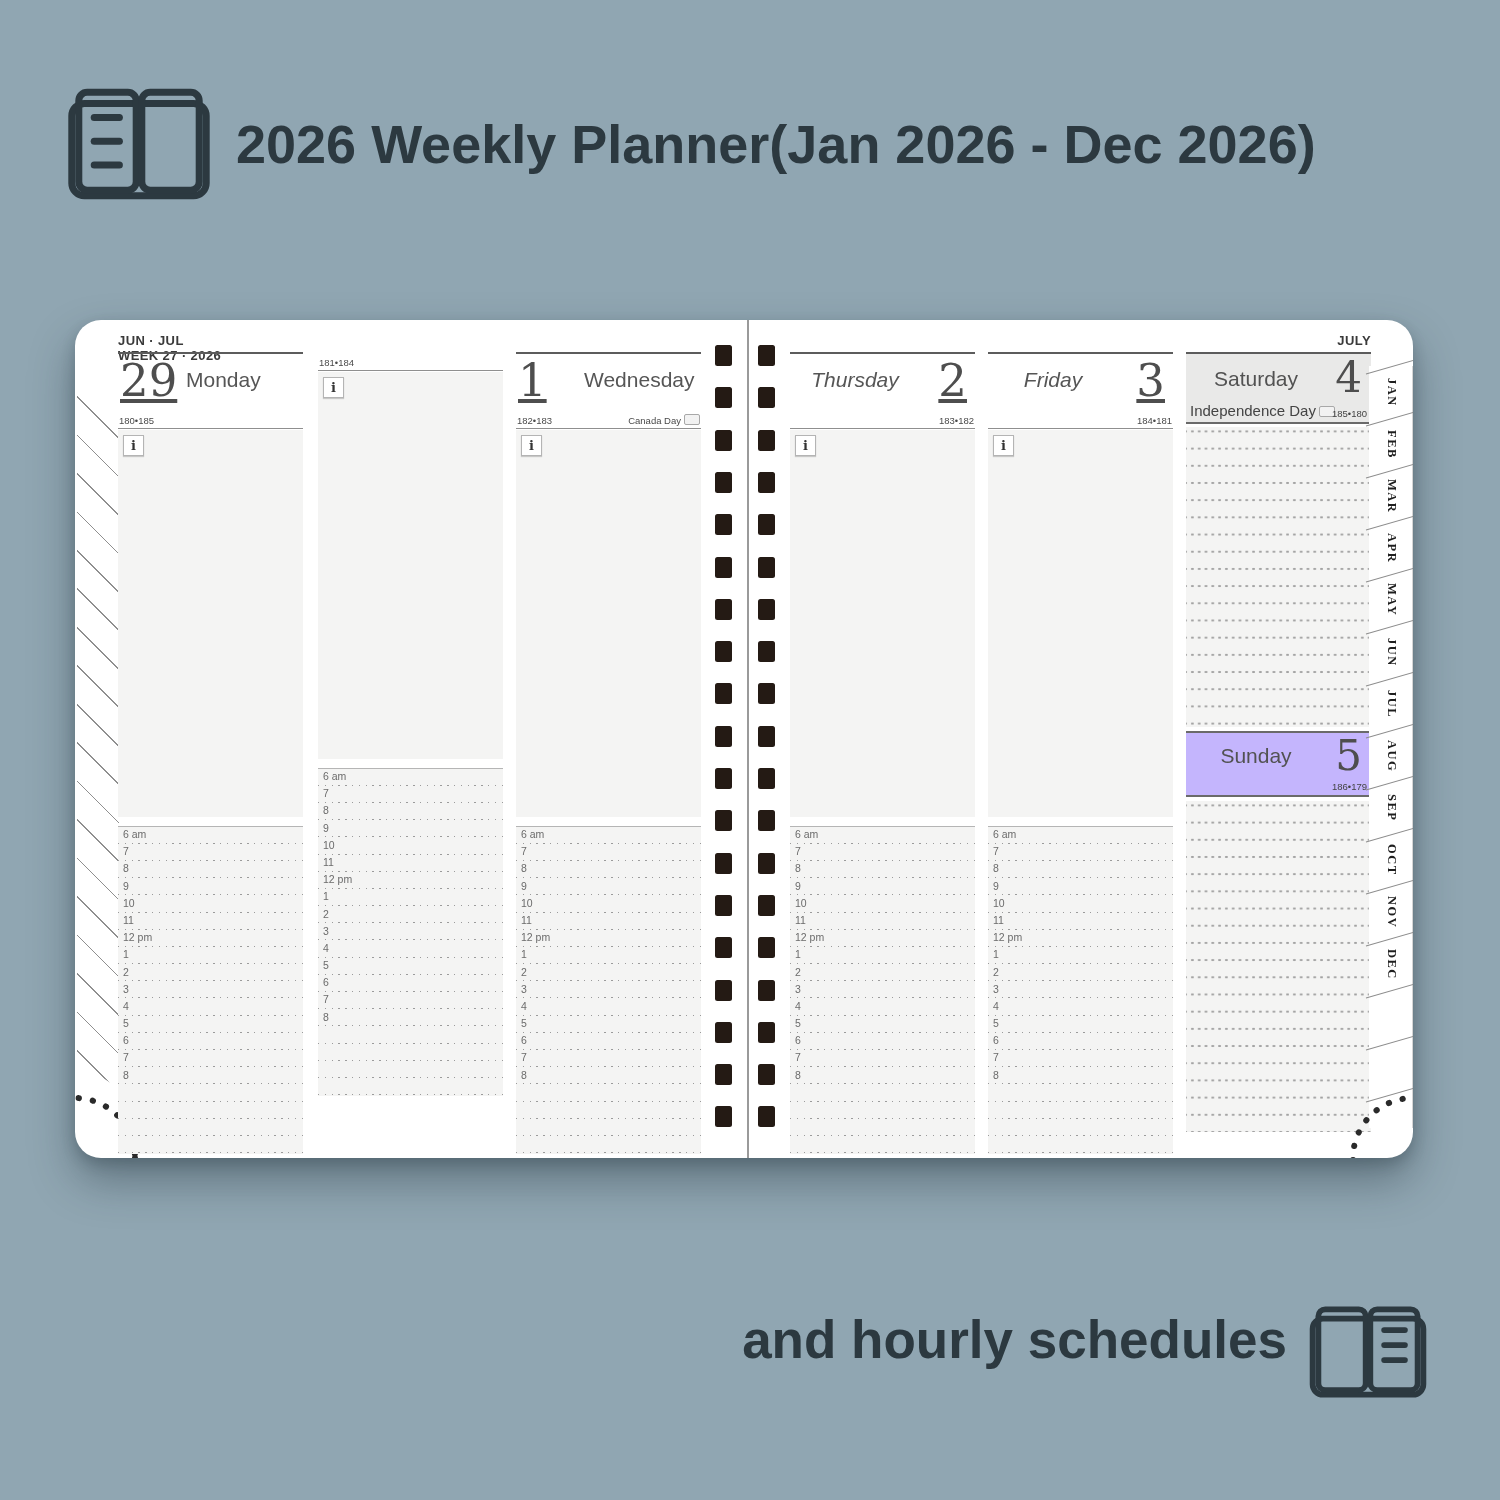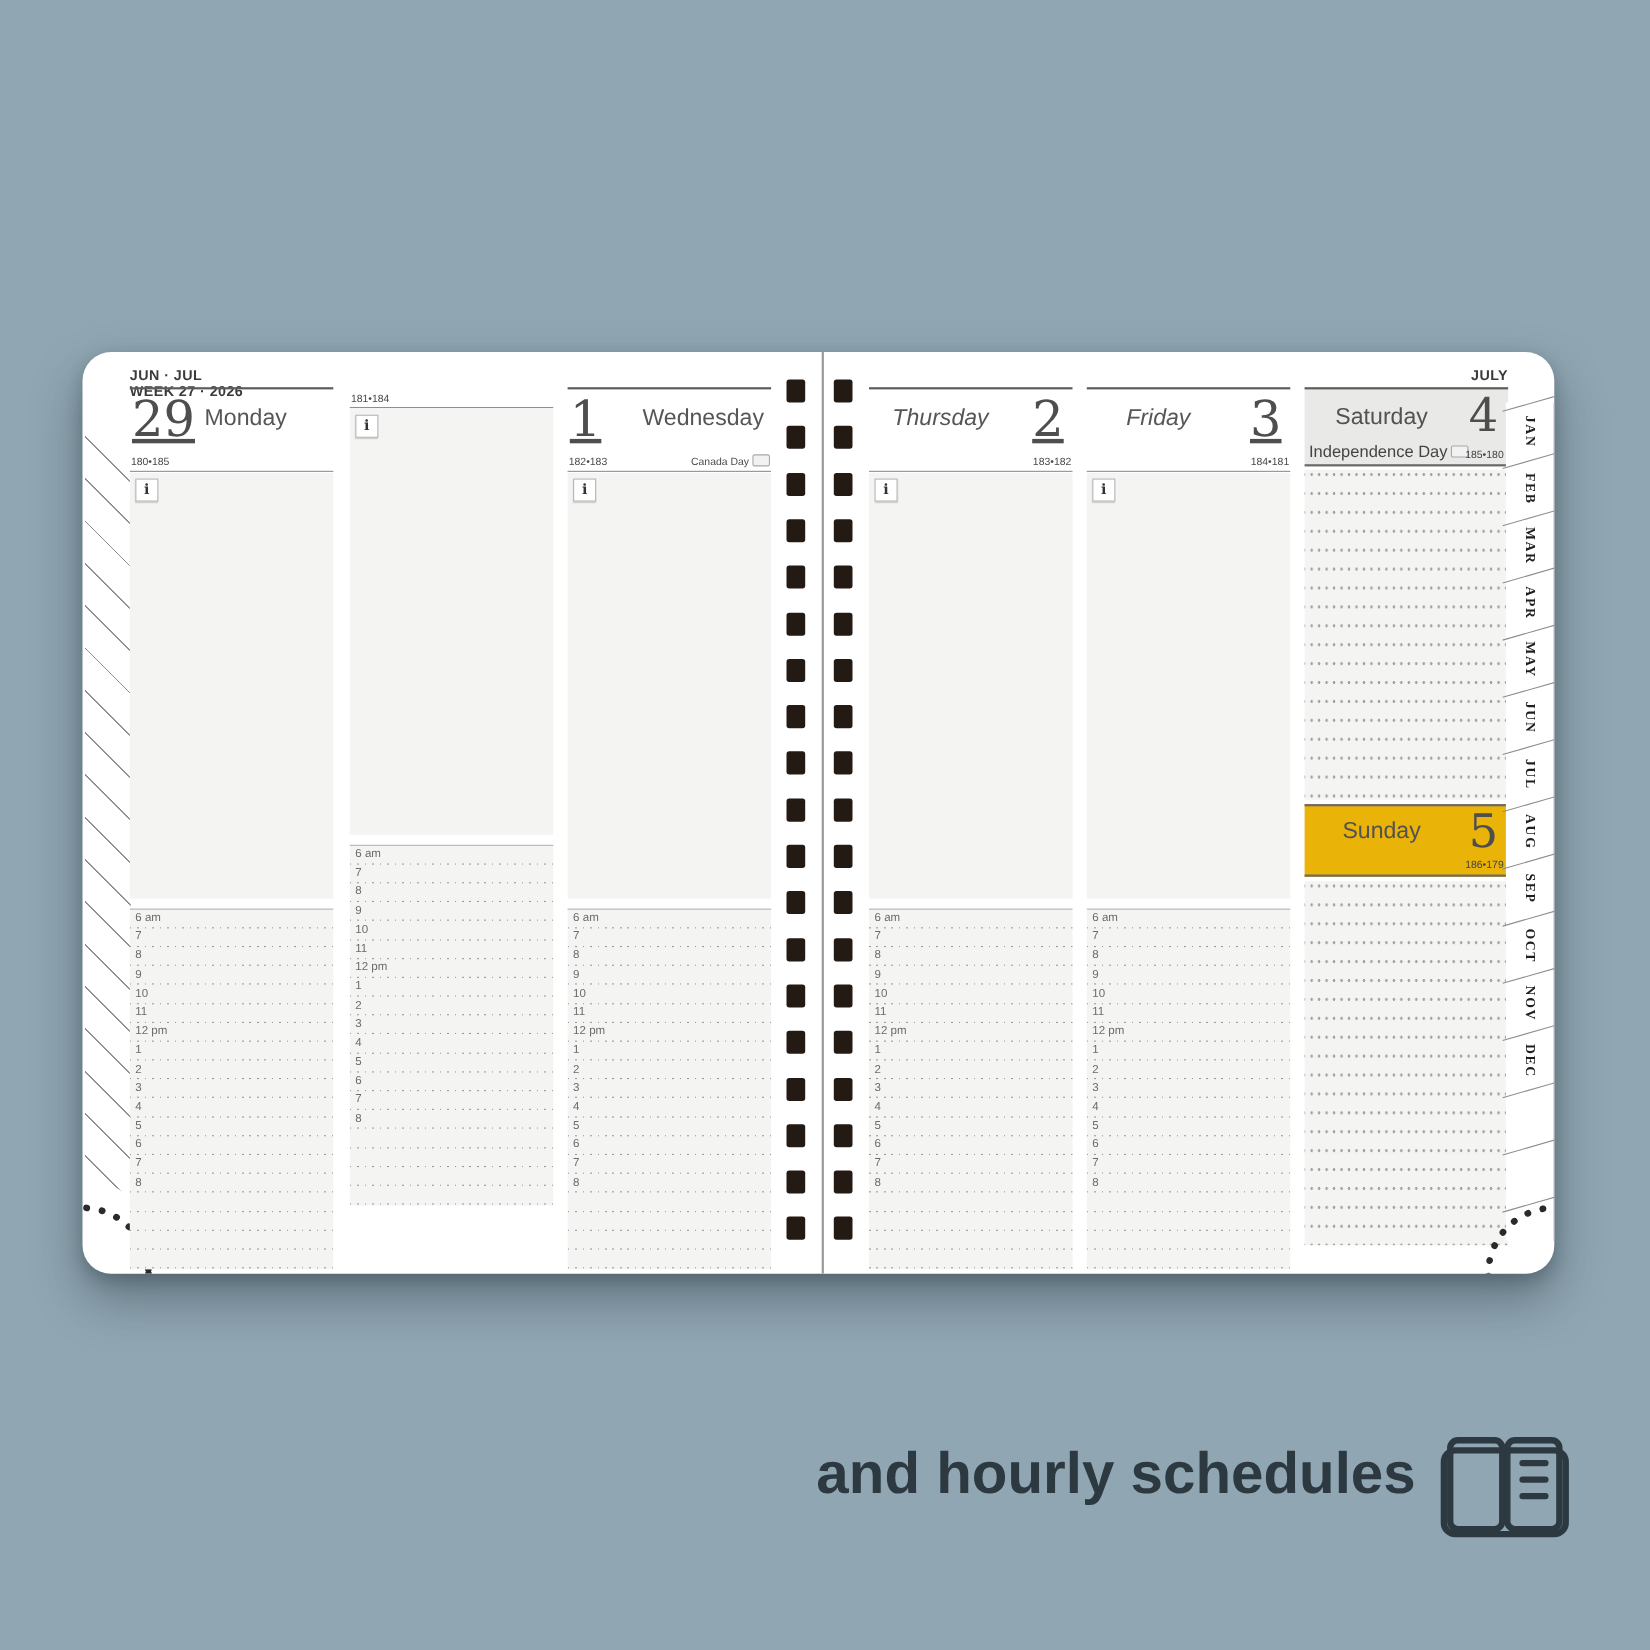--- a/index.html
+++ b/index.html
@@ -41,21 +41,21 @@
 
   
   .wk-head{position:relative;height:68px;background:#e9e9e8;border-top:2px solid #5c5c5c;border-bottom:2px solid #6a6a6a;}
   .wk-name{position:absolute;left:10px;width:120px;text-align:center;top:13px;font-size:21px;color:#525252;}
   .wk-num{position:absolute;right:9px;top:3px;font-family:"DejaVu Serif",serif;font-size:42px;line-height:1;color:#4e4e4e;}
   .wk-holiday{position:absolute;left:4px;bottom:3px;font-size:15px;color:#444;}
   .wk-doy{position:absolute;right:4px;bottom:3px;font-size:9.5px;color:#444;}
   .wk-dots{background-color:#f4f4f3;background-image:radial-gradient(circle,#a2a2a2 1px,rgba(0,0,0,0) 1.45px);
            background-size:6.8px 17.2px;background-position:3px 13px;}
   .d1{height:300px;margin-top:3px;}
-  .sun-head{position:relative;height:62px;background:#eab308;border-top:2px solid #6a6a6a;border-bottom:2px solid #6a6a6a;margin-top:4px;}
+  .sun-head{position:relative;height:62px;background:#c4b5fd;border-top:2px solid #6a6a6a;border-bottom:2px solid #6a6a6a;margin-top:4px;}
   .sun-head .wk-name{top:11px;}
   .sun-head .wk-num{top:2px;}
   .d2{height:331px;margin-top:4px;}
 
   
   .gutter-line{position:absolute;left:672px;top:0;width:1.5px;height:100%;background:#9a9a9a;}
   .hole{position:absolute;width:17px;height:21px;background:#241a14;border-radius:2.5px;}
 
   
   .tabs{position:absolute;left:1294px;top:46px;width:44px;height:762px;background:#fff;box-shadow:inset -1px 0 0 #d5d5d5;}
@@ -76,20 +76,33 @@
   .footer-caption{position:absolute;top:1300px;right:213px;text-align:right;font-size:53px;font-weight:bold;
                   color:#2c3940;line-height:1.52;}
   .footer-caption div{white-space:nowrap;}
   .footer-icon{position:absolute;left:1308px;top:1298px;}
 </style>
 </head>
 <body>
 
 <div class="stage">
 
+  <div class="top-header">
+    <span class="book-icon">
+      <svg width="150" height="112" viewBox="0 0 104 80" fill="none" stroke="#2c3940" stroke-width="5" stroke-linecap="round" stroke-linejoin="round">
+        <rect x="4" y="11" width="96" height="66" rx="9"></rect>
+        <path d="M15 3 h29 a6 6 0 0 1 6 6 v58 a6 6 0 0 1 -6 6 h-29 a6 6 0 0 1 -6 -6 v-58 a6 6 0 0 1 6 -6 z"></path>
+        <path d="M60 3 h29 a6 6 0 0 1 6 6 v58 a6 6 0 0 1 -6 6 h-29 a6 6 0 0 1 -6 -6 v-58 a6 6 0 0 1 6 -6 z"></path>
+        <line x1="20" y1="21" x2="38" y2="21"></line>
+        <line x1="20" y1="38" x2="38" y2="38"></line>
+        <line x1="20" y1="55" x2="38" y2="55"></line>
+      </svg>
+    </span>
+    <span class="page-title">2026 Weekly Planner(Jan 2026 - Dec 2026)</span>
+  </div>
 
   <div class="planner">
 
     <div class="hatch"></div>
 
     <div class="pg-head lp">
       <span>JUN · JUL</span>
       <span>WEEK 27 · 2026</span>
     </div>
     <div class="pg-head rp">

